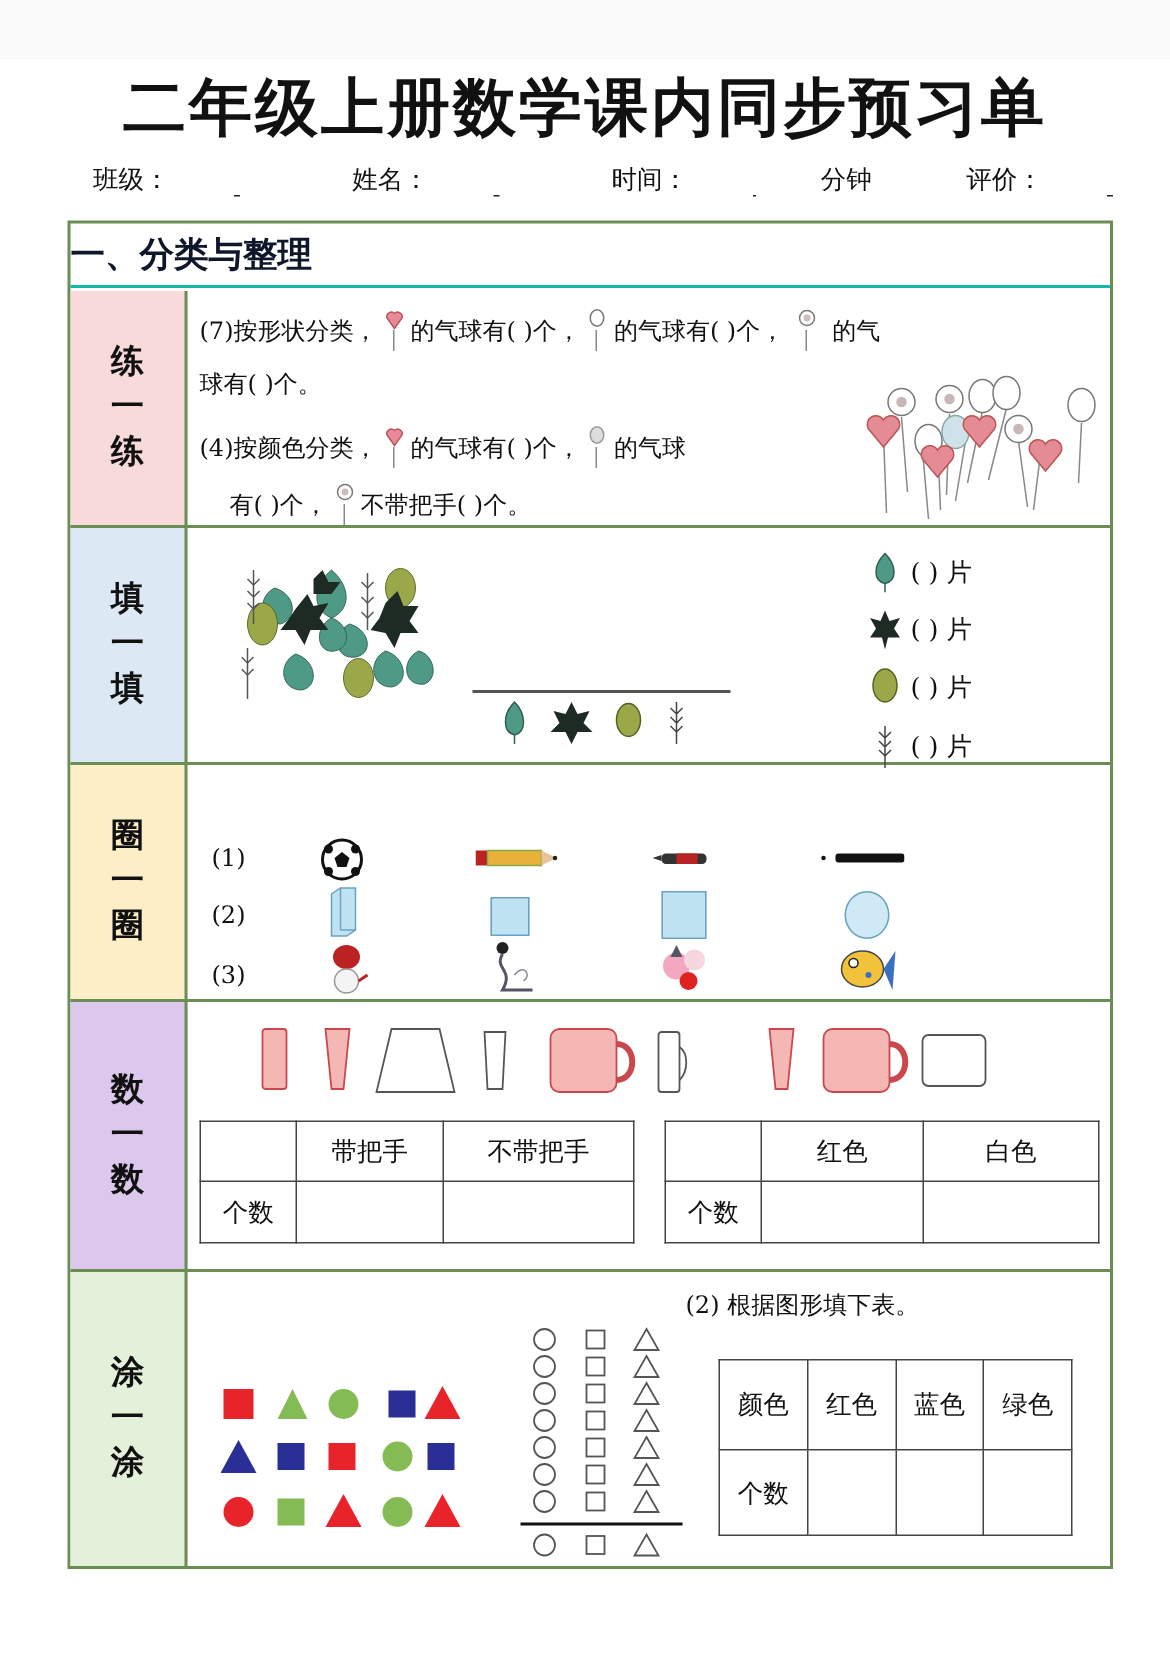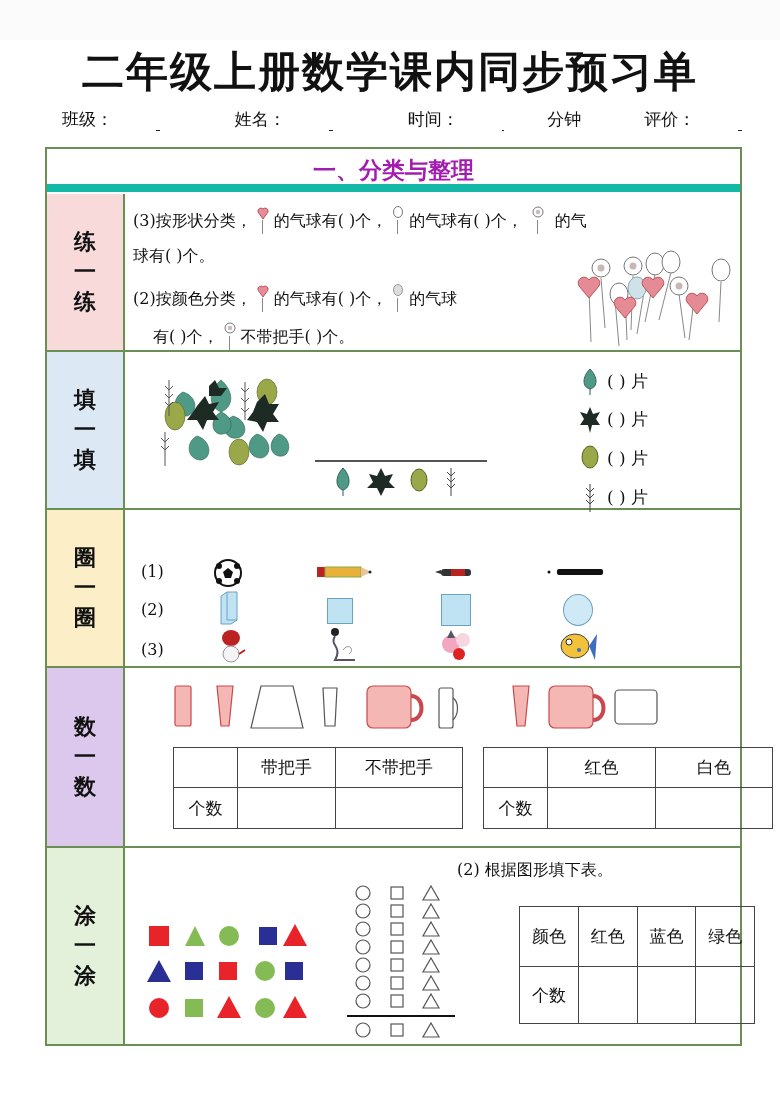--- a/index.html
+++ b/index.html
@@ -3,30 +3,30 @@
 <meta charset="utf-8">
 <style>
   * { box-sizing: border-box; margin: 0; padding: 0; }
   body { width: 780px; height: 1103px; background: #ffffff; font-family: "DejaVu Serif", "Liberation Serif", serif; color: #111; position: relative; overflow: hidden; }
   .topstrip { position: absolute; left: 0; top: 0; width: 780px; height: 40px; background: #fbfbfb; }
   .title { position: absolute; left: 0; top: 44px; width: 780px; text-align: center; font-size: 42px; font-weight: bold; letter-spacing: 2px; font-family: "DejaVu Sans", sans-serif; }
   .info { position: absolute; top: 108px; left: 62px; width: 680px; display: flex; font-size: 17px; align-items: flex-end; gap: 43px; }
   .info .lbl { white-space: nowrap; }
   .info .blank { display: inline-block; border-bottom: 1.5px solid #222; height: 20px; margin-right: 32px; }
   .sheet { position: absolute; left: 45px; top: 147px; width: 697px; height: 899px; border: 2px solid #6b8e55; }
-  .sec-head { position: absolute; left: 0; top: 0; width: 693px; height: 43px; border-bottom: 8px solid #14b8a6; text-align: center; font-size: 23px; font-weight: bold; color: #a21caf; line-height: 43px; font-family: "DejaVu Sans", sans-serif; }
+  .sec-head { position: absolute; left: 0; top: 0; width: 693px; height: 43px; border-bottom: 2px solid #14b8a6; font-size: 23px; font-weight: bold; color: #0f172a; line-height: 43px; font-family: "DejaVu Sans", sans-serif; }
   .row { position: absolute; left: 0; width: 693px; border-bottom: 2px solid #6b8e55; }
   .row .side { position: absolute; left: 0; top: 0; bottom: 0; width: 78px; border-right: 2px solid #6b8e55; display: flex; flex-direction: column; align-items: center; justify-content: center; font-size: 22px; font-weight: bold; line-height: 30px; font-family: "DejaVu Sans", sans-serif; }
   .row .content { position: absolute; left: 80px; top: 0; right: 0; bottom: 0; }
   .row:last-child { border-bottom: none; }
   .txt { position: absolute; font-size: 16px; white-space: nowrap; }
   .bal { display: inline-block; width: 14px; height: 26px; vertical-align: -6px; margin: 0 4px; position: relative; }
   .bal::after { content: ""; position: absolute; left: 6px; top: 14px; width: 1px; height: 14px; background: #888; }
   .bal .h { position: absolute; left: 1px; top: 0; width: 12px; height: 14px; }
-  table.grid { position: absolute; border-collapse: collapse; font-size: 17px; margin-left: 40px; }
+  table.grid { position: absolute; border-collapse: collapse; font-size: 17px; }
   table.grid td { border: 1px solid #444; text-align: center; }
   .shape { position: absolute; }
 </style>
 </head>
 <body>
 
 <div class="topstrip"></div>
 
 <div class="title">二年级上册数学课内同步预习单</div>
 
@@ -46,32 +46,32 @@
   <div class="sec-head">一、分类与整理</div>
 
   <div class="row" style="top:45px;height:158px">
     <div class="side" style="background:#f8dadb">
       <span>练</span>
       <span>一</span>
       <span>练</span>
     </div>
     <div class="content">
       <div class="txt" style="left:6px;top:12px">
-        <span>(3)按形状分类，</span><span class="bal"><svg class="h" viewBox="0 0 12 14">
+        <span>(7)按形状分类，</span><span class="bal"><svg class="h" viewBox="0 0 12 14">
               <path d="M6 13 L1 6 A3 3 0 0 1 6 3 A3 3 0 0 1 11 6 Z" fill="#e88a9a" stroke="#b55"></path>
             </svg></span><span>的气球有(      )个，</span><span class="bal"><svg class="h" viewBox="0 0 12 14">
               <ellipse cx="6" cy="6" rx="4.5" ry="5.5" fill="#fff" stroke="#777"></ellipse>
             </svg></span><span>的气球有(      )个，</span><span class="bal" style="margin-left:8px;margin-right:10px"><svg class="h" viewBox="0 0 12 14">
               <circle cx="6" cy="6" r="5" fill="#fff" stroke="#777"></circle>
               <circle cx="6" cy="6" r="2.3" fill="#cbb"></circle>
             </svg></span><span>的气</span>
       </div>
       <div class="txt" style="left:6px;top:52px">球有(      )个。</div>
       <div class="txt" style="left:6px;top:90px">
-        <span>(2)按颜色分类，</span><span class="bal"><svg class="h" viewBox="0 0 12 14">
+        <span>(4)按颜色分类，</span><span class="bal"><svg class="h" viewBox="0 0 12 14">
               <path d="M6 13 L1 6 A3 3 0 0 1 6 3 A3 3 0 0 1 11 6 Z" fill="#e88a9a" stroke="#b55"></path>
             </svg></span><span>的气球有(      )个，</span><span class="bal"><svg class="h" viewBox="0 0 12 14">
               <ellipse cx="6" cy="6" rx="4.5" ry="5.5" fill="#ddd" stroke="#999"></ellipse>
             </svg></span><span>的气球</span>
       </div>
       <div class="txt" style="left:26px;top:128px">
         <span>有(      )个，</span><span class="bal"><svg class="h" viewBox="0 0 12 14">
               <circle cx="6" cy="6" r="5" fill="#fff" stroke="#777"></circle>
               <circle cx="6" cy="6" r="2.3" fill="#cbb"></circle>
             </svg></span><span>不带把手(      )个。</span>

